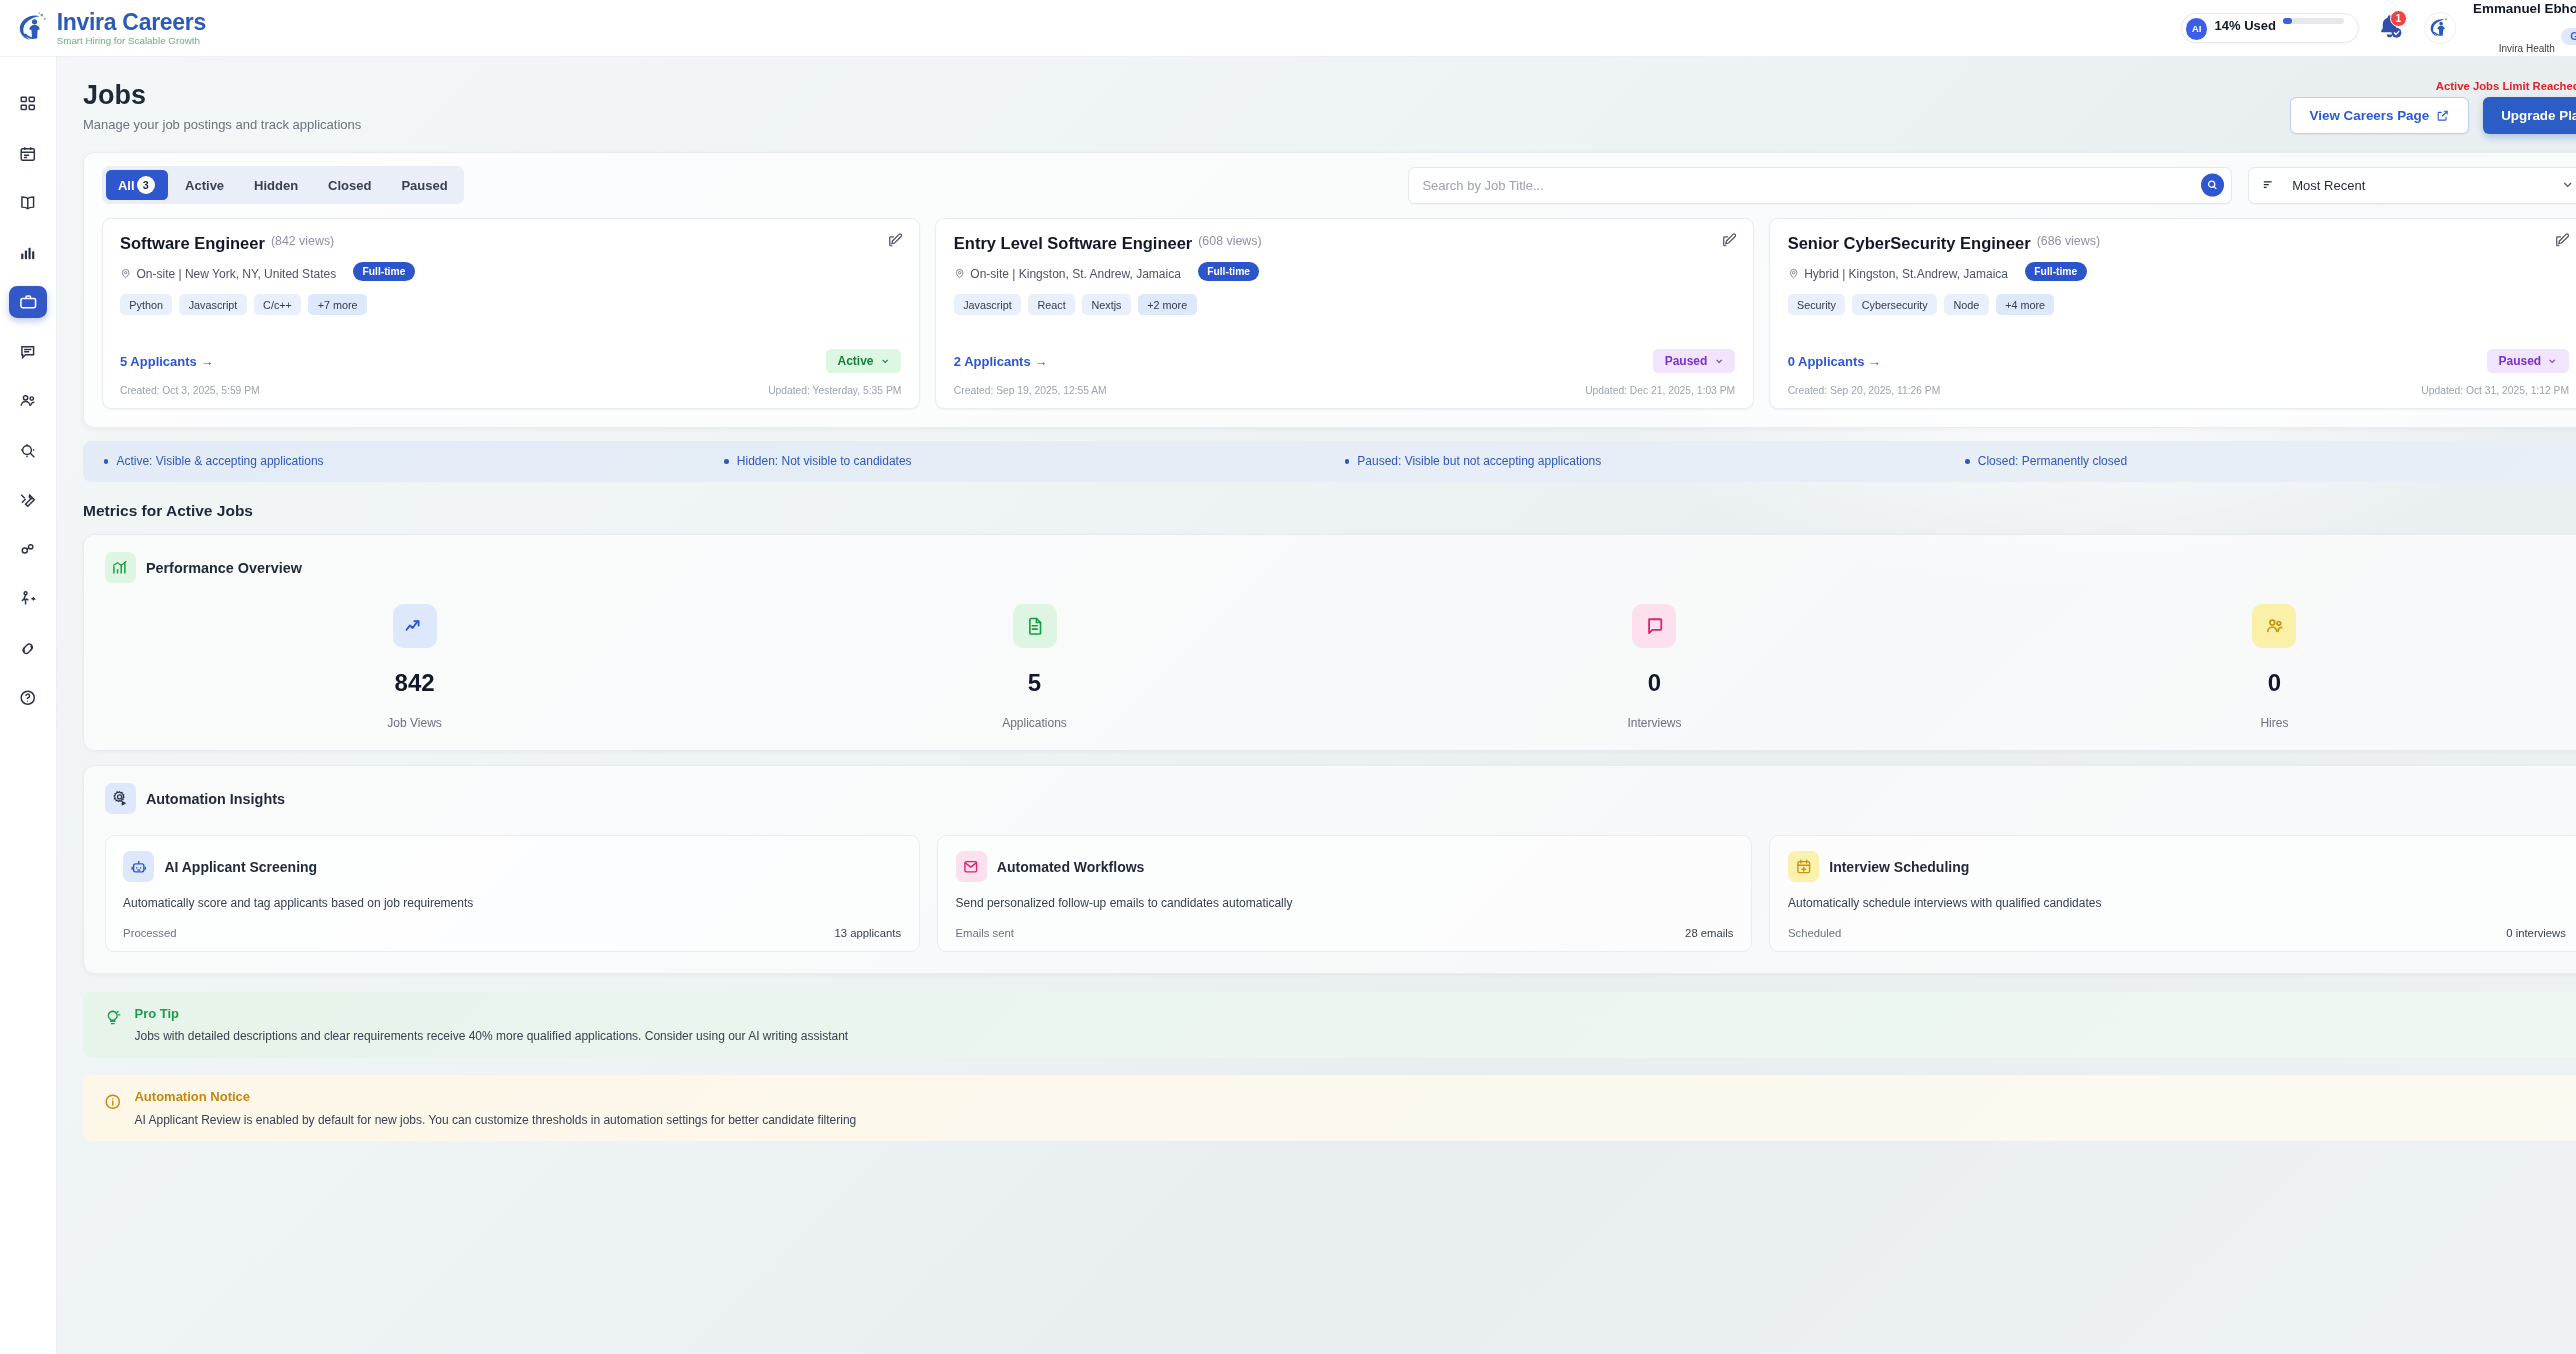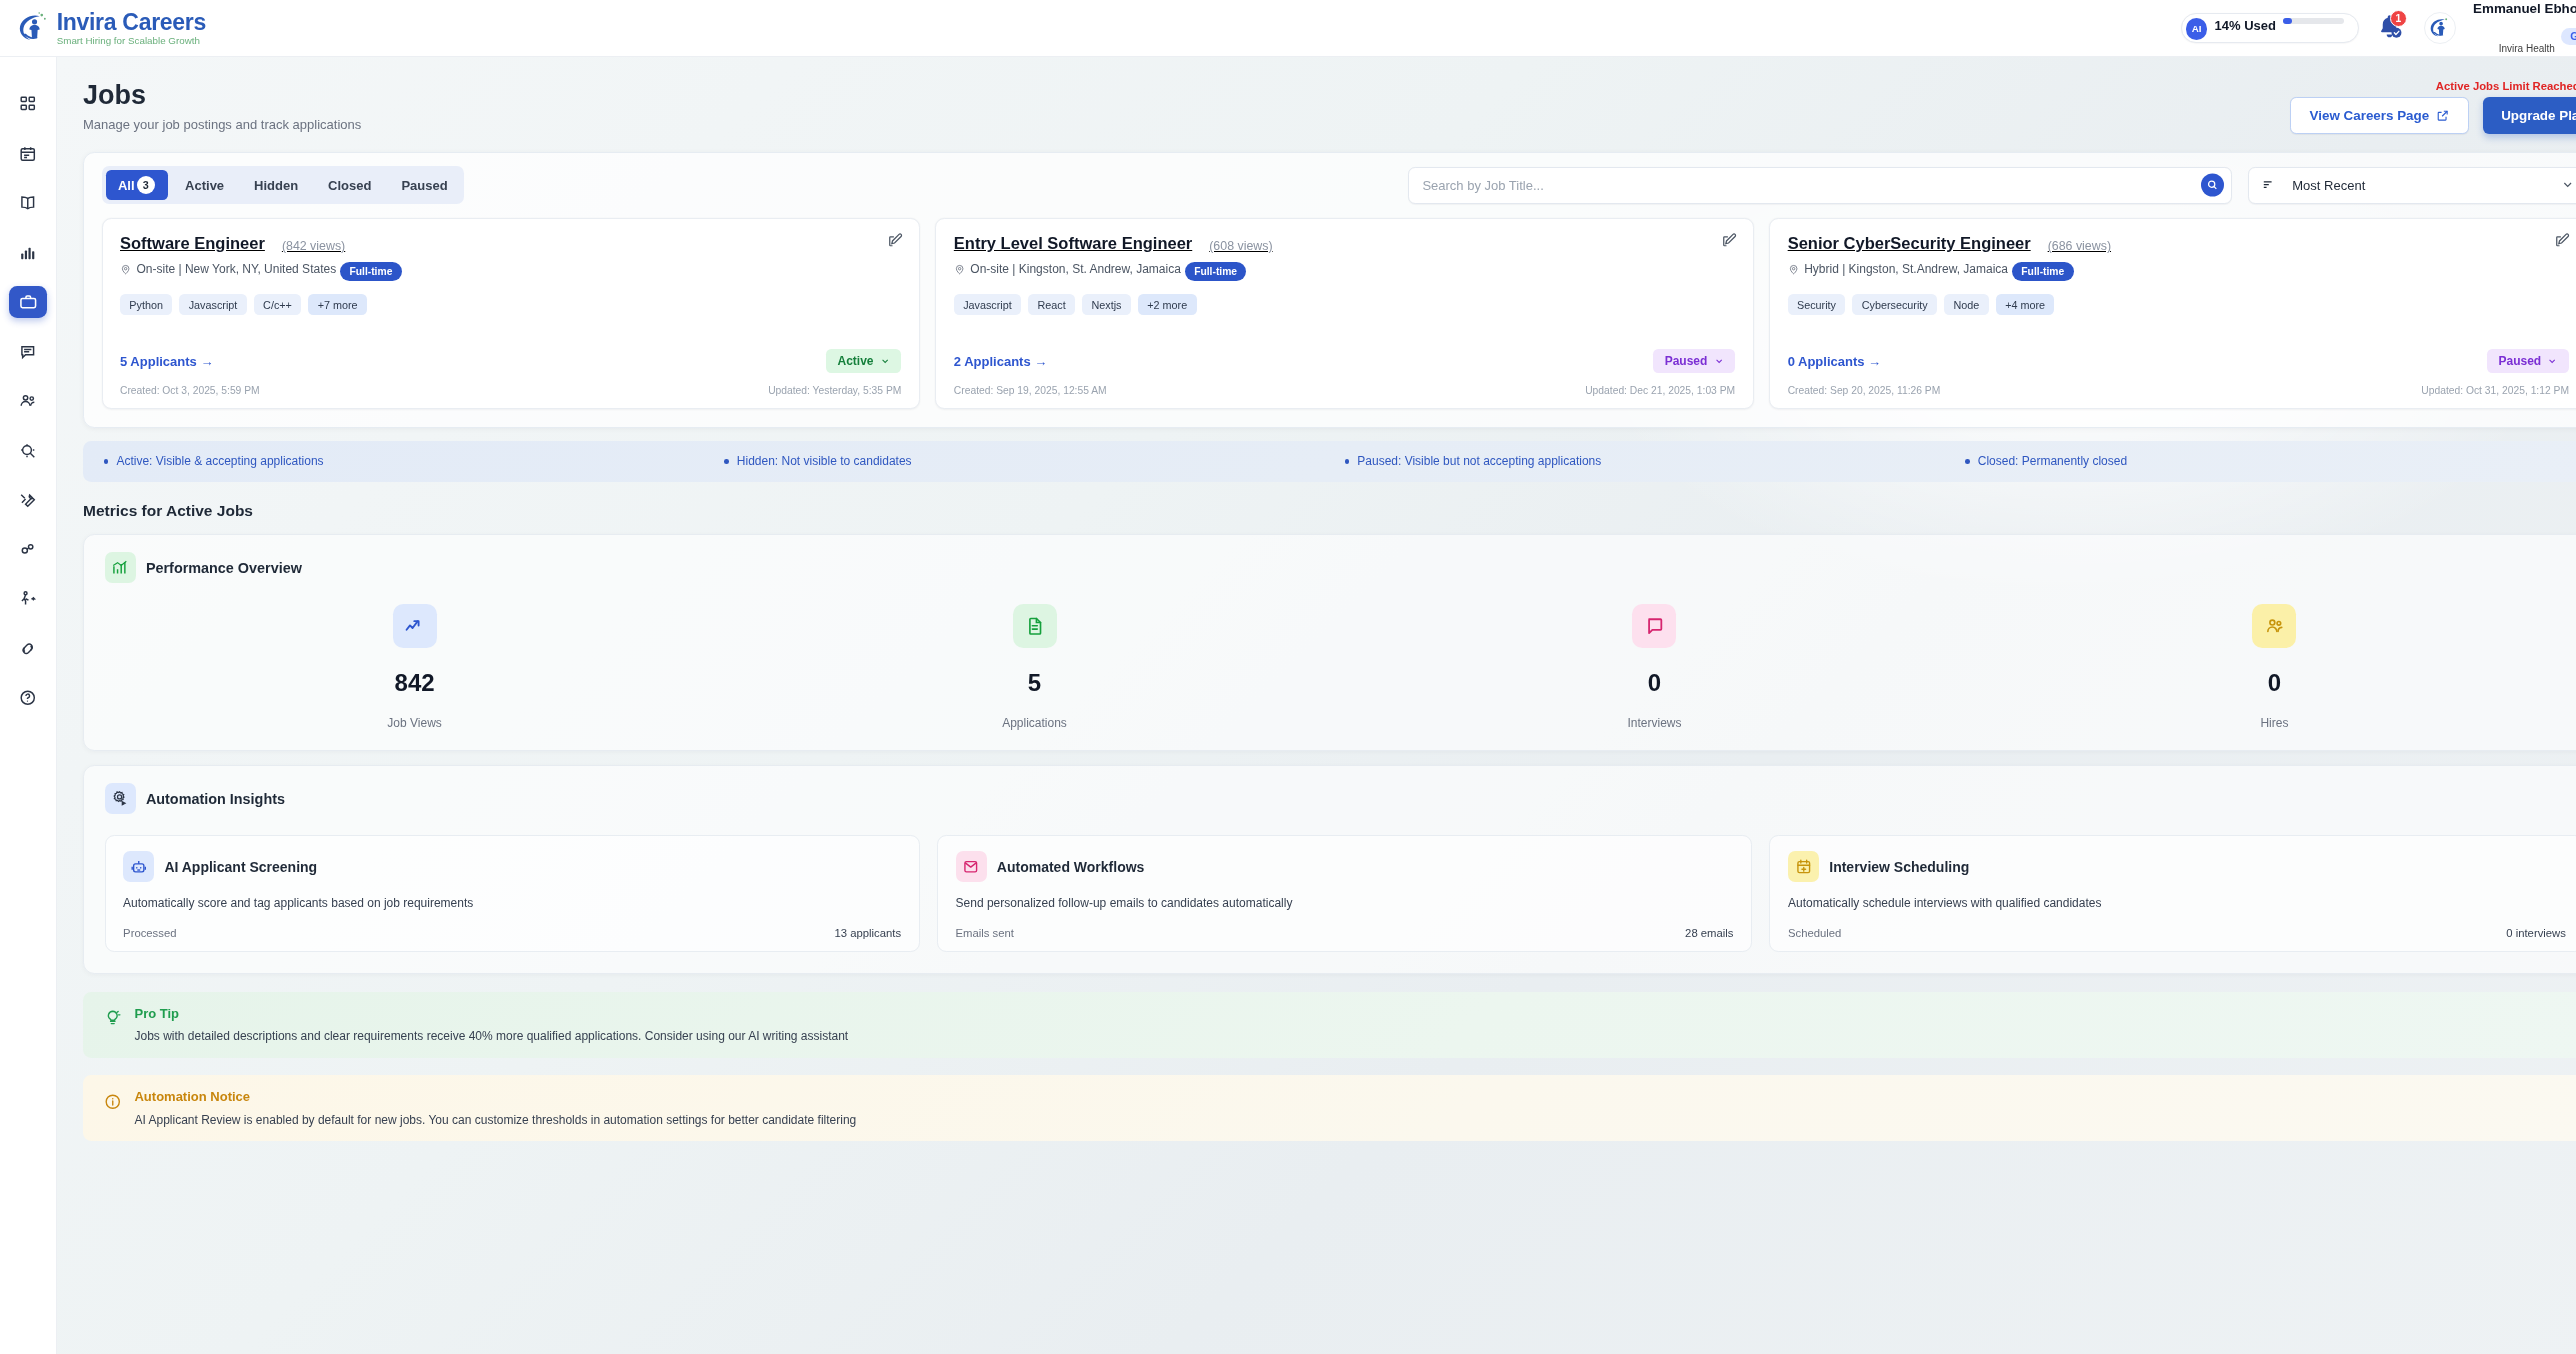--- a/index.html
+++ b/index.html
@@ -164,24 +164,24 @@
 
   
   .cards { display: flex; gap: 15.5px; padding: 0 17.5px 17.5px 17.5px; }
   .job-card {
     flex: 1; background: #fff; border: 1px solid #e9edf2; border-radius: 9.3px;
     padding: 15.5px 17.5px 12.4px 17.5px; position: relative;
     box-shadow: 0 0.5px 2.1px rgba(16,24,40,.05);
     min-height: 155px;
   }
   .edit-icon { position: absolute; top: 13.4px; right: 15.5px; color: #4b5563; cursor: pointer; }
-  .job-title-row { display: flex; align-items: flex-end; gap: 17px; flex-wrap: wrap; padding-right: 36px; text-decoration: underline; }
+  .job-title-row { display: flex; align-items: flex-start; gap: 6px; flex-wrap: wrap; padding-right: 36px; }
   .job-title { font-size: 16.5px; font-weight: 700; color: #111827; }
   .job-views { font-size: 12.4px; color: #8b93a1; }
-  .job-meta { display: flex; align-items: flex-start; gap: 4px; margin-top: 9.3px; }
+  .job-meta { display: flex; align-items: flex-end; gap: 17px; margin-top: 9.3px; }
   .job-loc { font-size: 12px; color: #4b5563; display: inline-flex; align-items: center; gap: 5.2px; }
   .type-pill { background: #2c55c9; color: #fff; font-size: 10.3px; font-weight: 700; border-radius: 515px; padding: 3.6px 9.3px; }
   .tags { display: flex; gap: 7.2px; margin-top: 13.4px; flex-wrap: wrap; }
   .tag { background: #eaf0fb; color: #2f3b4e; font-size: 10.8px; border-radius: 5.2px; padding: 4.6px 9.3px; }
   .tag.more { background: #dde8fb; color: #2f3b4e; }
   .job-foot { display: flex; align-items: center; justify-content: space-between; margin-top: 34px; }
   .applicants { font-size: 13px; font-weight: 700; color: #2e56cf; cursor: pointer; }
   .status-pill {
     font-size: 12px; font-weight: 600; border-radius: 5.2px; padding: 5.2px 11.3px;
     display: inline-flex; align-items: center; gap: 6.2px; cursor: pointer;

